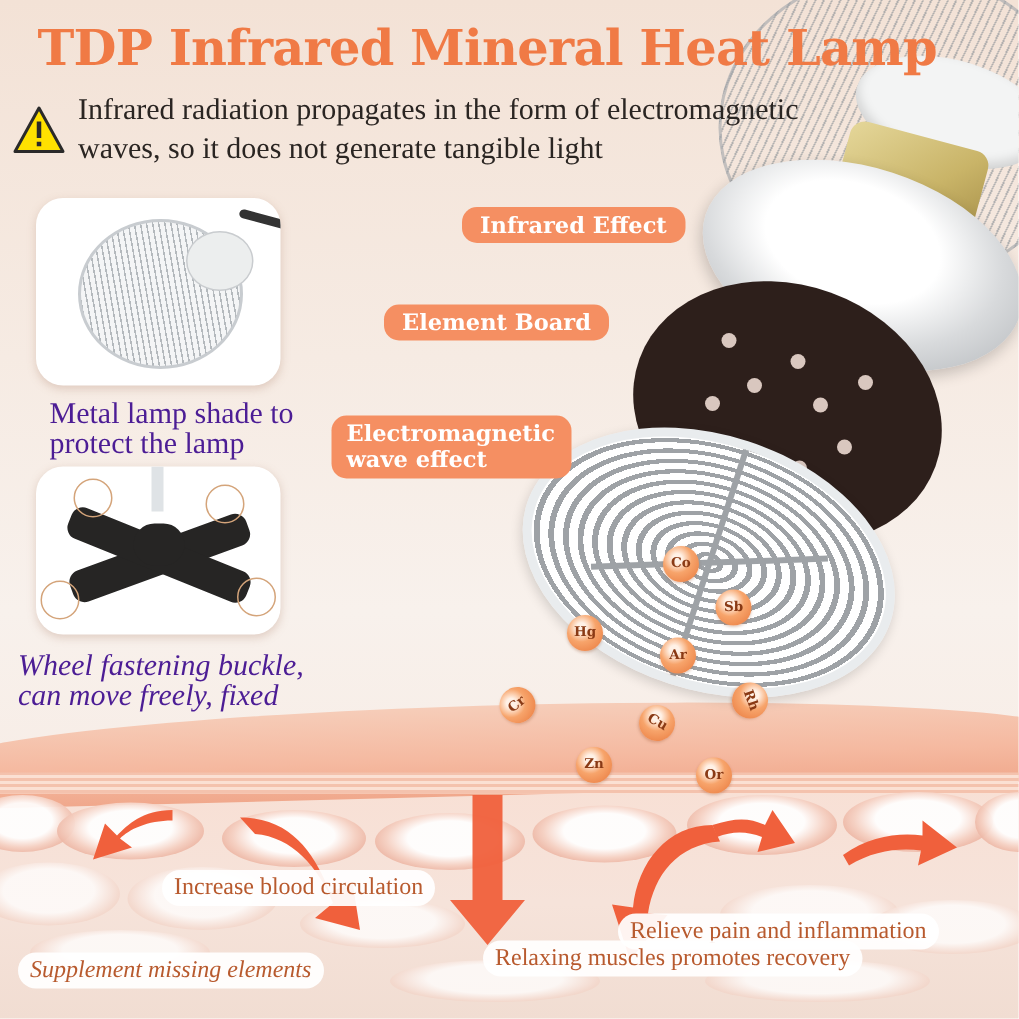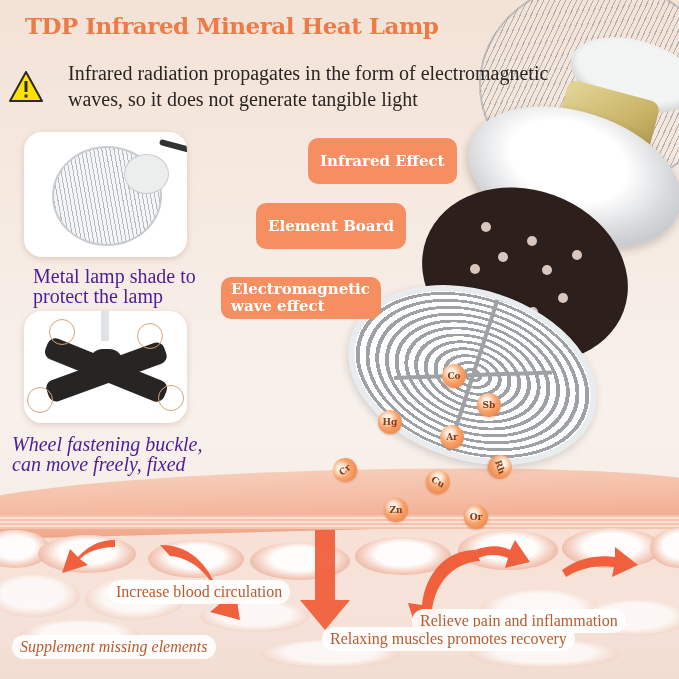--- a/index.html
+++ b/index.html
@@ -8,26 +8,26 @@
       position: relative;
       font-family: "DejaVu Serif", "Liberation Serif", serif;
       background: linear-gradient(180deg, #f3e2d6 0%, #f6ebe3 35%, #f8f1ec 60%, #f6e7de 100%);
     }
     .stage { position: absolute; inset: 0; overflow: hidden; }
 
     
     .title {
       position: absolute; left: 25px; top: 12px;
       font-family: "DejaVu Serif", serif;
-      font-weight: bold; font-size: 23px; letter-spacing: -0.5px;
+      font-weight: bold; font-size: 33px; letter-spacing: -0.5px;
       color: #f07a45; z-index: 6; white-space: nowrap;
     }
     .warning {
       position: absolute; left: 8px; top: 60px; width: 580px;
-      display: flex; align-items: flex-start; gap: 24px; z-index: 6; justify-content: flex-end;
+      display: flex; align-items: flex-start; gap: 8px; z-index: 6; justify-content: flex-end;
     }
     .warning-icon { width: 36px; height: 34px; margin-top: 10px; flex: none; }
     .warning-text {
       font-family: "Liberation Serif", serif;
       font-size: 20px; line-height: 26px; color: #2a2522;
     }
 
     
     .lamp-cage {
       position: absolute; right: -40px; top: -20px; width: 240px; height: 210px;
@@ -99,21 +99,21 @@
       position: absolute; font-family: "Liberation Serif", serif; font-size: 20px; line-height: 20px;
       color: #4c1d95; z-index: 6;
     }
     .caption-shade { left: 33px; top: 266px; width: 200px; }
     .caption-base { left: 12px; top: 434px; width: 210px; font-style: italic; }
 
     
     .pill {
       position: absolute; background: #f58f62; color: #ffffff;
       font-family: "DejaVu Serif", serif; font-weight: bold; font-size: 15px;
-      border-radius: 10px; padding: 14px 12px; z-index: 6; white-space: nowrap;
+      border-radius: 10px; padding: 3px 12px; z-index: 6; white-space: nowrap;
       line-height: 18px;
     }
     .pill-infrared { left: 308px; top: 138px; }
     .pill-board { left: 256px; top: 203px; }
     .pill-em { left: 221px; top: 277px; white-space: normal; width: 160px; line-height: 17px; padding: 4px 10px; }
 
     
     .mineral {
       position: absolute; width: 24px; height: 24px; border-radius: 50%;
       background: radial-gradient(circle at 40% 35%, #fff1e6 0 15%, #f7a46b 45%, #e8773b 100%);

